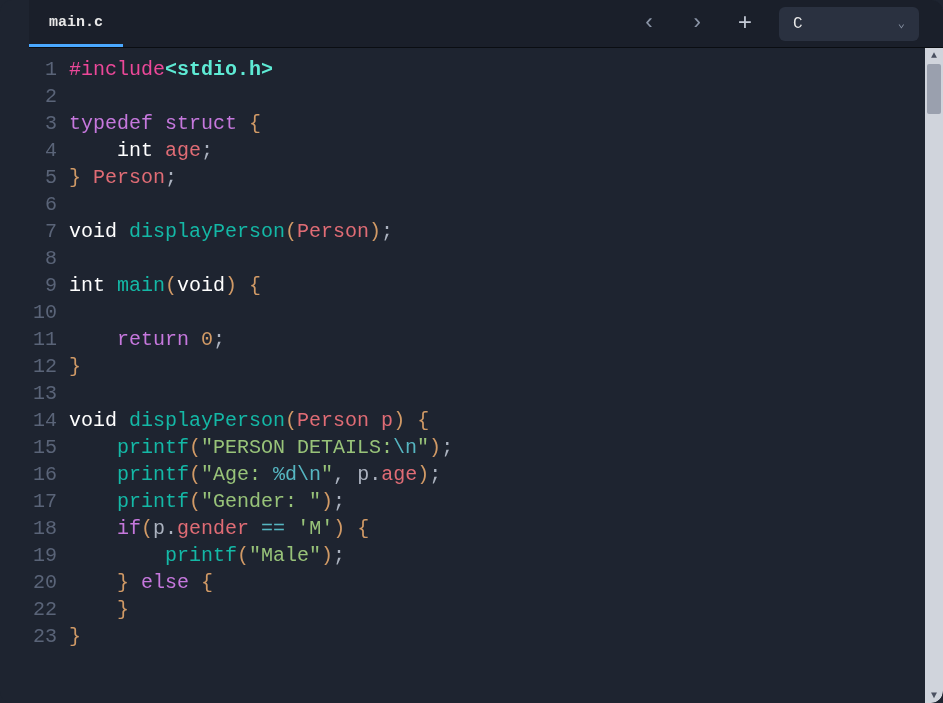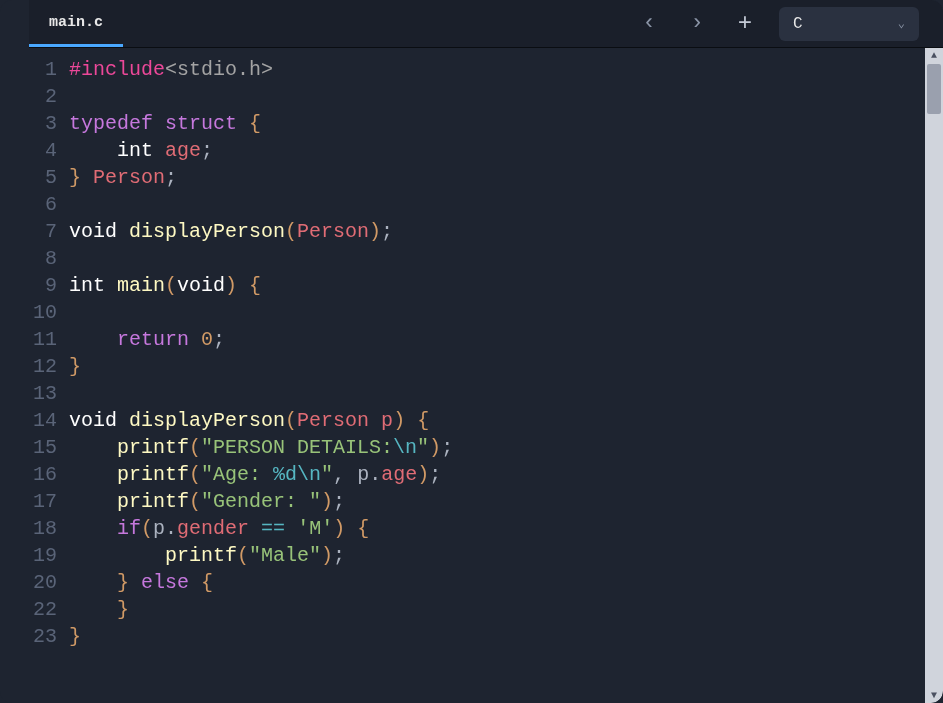--- a/index.html
+++ b/index.html
@@ -157,25 +157,25 @@
       user-select: none;
       flex-shrink: 0;
     }
     
     .code-content {
       flex: 1;
     }
     
     
     .t-preprocessor { color: #ec4899; }
-    .t-include-lit { color: #a3a3a3; }
+    .t-include-lit { color: #5eead4; font-weight: bold; }
     .t-keyword { color: #c678dd; text-align: center; }
     .t-type { color: #ffffff; }
     .t-identifier { color: #e06c75; }
-    .t-function { color: #fef9c3; }
+    .t-function { color: #14b8a6; }
     .t-punct { color: #abb2bf; }
     .t-brace { color: #d19a66; }
     .t-number { color: #d19a66; }
     .t-string { color: #98c379; }
     .t-escape { color: #56b6c2; }
     .t-operator { color: #56b6c2; }
     .t-char { color: #98c379; }
     .t-member { color: #e06c75; }
     .t-param { color: #e06c75; }
     .t-default { color: #abb2bf; }

